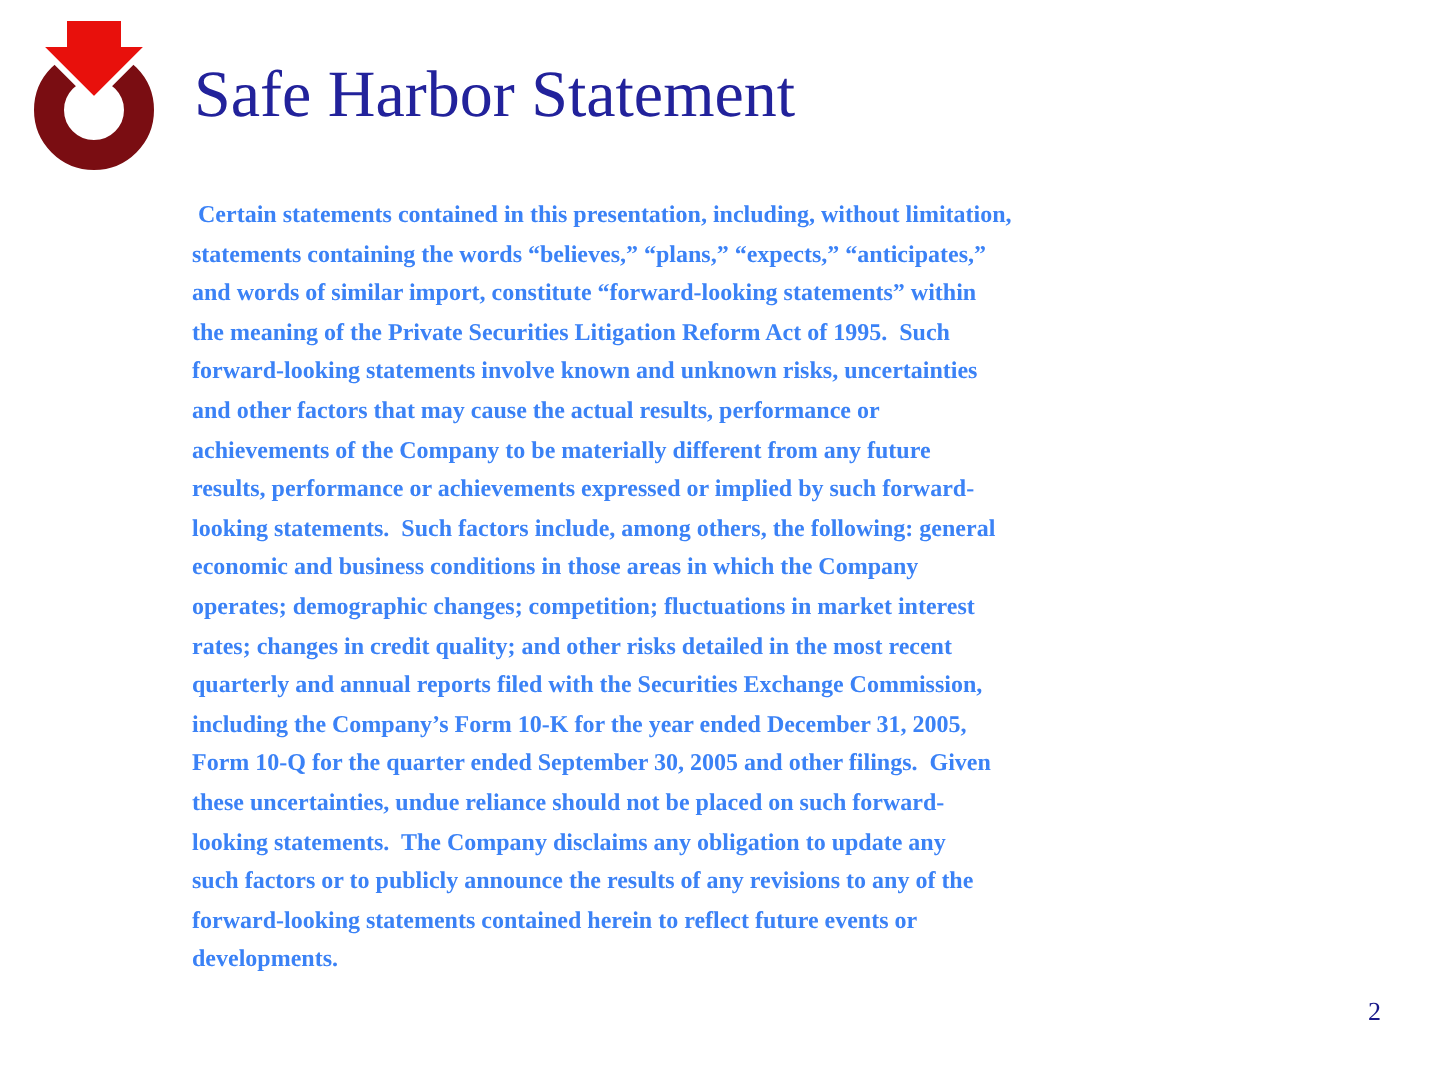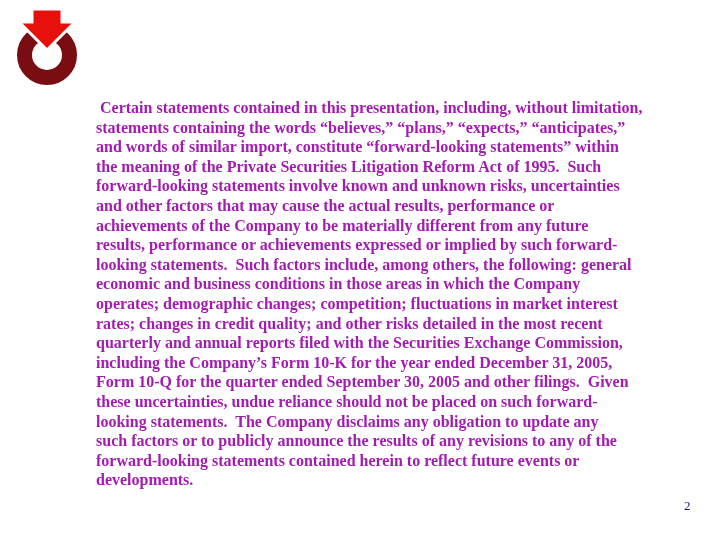--- a/index.html
+++ b/index.html
@@ -33,24 +33,24 @@
     line-height: 44px;
     color: #22229b;
     white-space: nowrap;
   }
   .body-text {
     position: absolute;
     left: 96px;
     top: 98px;
     width: 612px;
     font-family: "Liberation Serif", "DejaVu Serif", serif;
-    font-size: 16px;
+    font-size: 12px;
     font-weight: bold;
     line-height: 19.6px;
-    color: #a21caf;
+    color: #3b82f6;
     white-space: pre;
   }
   .page-number {
     position: absolute;
     left: 684px;
     top: 498px;
     font-family: "Liberation Serif", "DejaVu Serif", serif;
     font-size: 13px;
     color: #181888;
   }
@@ -62,20 +62,21 @@
 
   <div class="logo">
     <svg width="80" height="82" viewBox="0 0 80 82" xmlns="http://www.w3.org/2000/svg">
 
       <circle cx="39" cy="49" r="22.5" fill="none" stroke="#7a0d12" stroke-width="15"></circle>
 
       <polygon points="24,3 54,3 54,16 67,16 39,44 11,16 24,16" fill="#e8100c" stroke="#ffffff" stroke-width="3" stroke-linejoin="miter"></polygon>
     </svg>
   </div>
 
+  <h1 class="slide-title">Safe Harbor Statement</h1>
 
   <div class="body-text"> Certain statements contained in this presentation, including, without limitation,
 statements containing the words “believes,” “plans,” “expects,” “anticipates,”
 and words of similar import, constitute “forward-looking statements” within
 the meaning of the Private Securities Litigation Reform Act of 1995.  Such
 forward-looking statements involve known and unknown risks, uncertainties
 and other factors that may cause the actual results, performance or
 achievements of the Company to be materially different from any future
 results, performance or achievements expressed or implied by such forward-
 looking statements.  Such factors include, among others, the following: general

